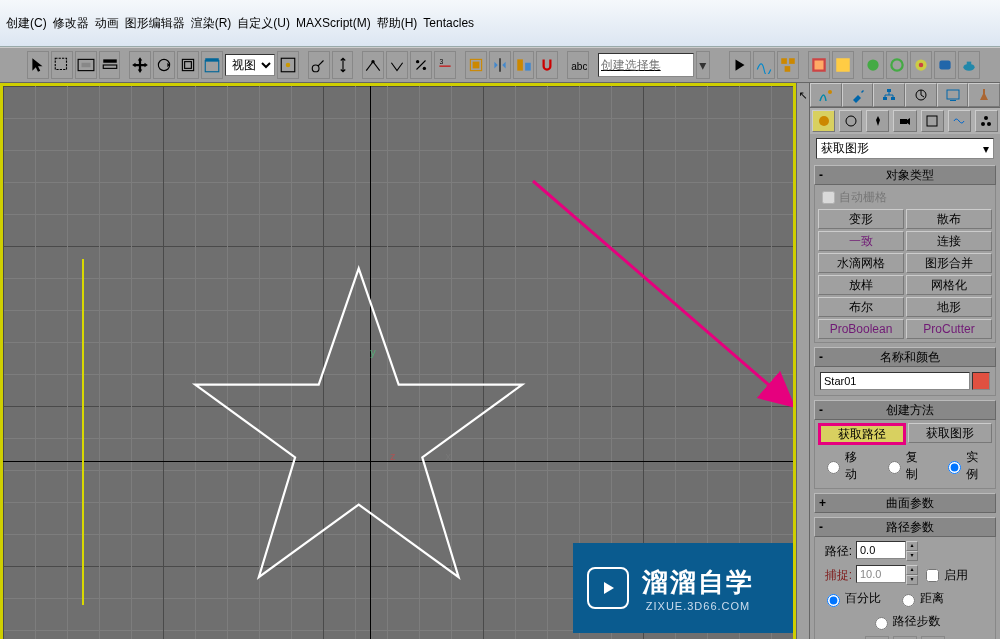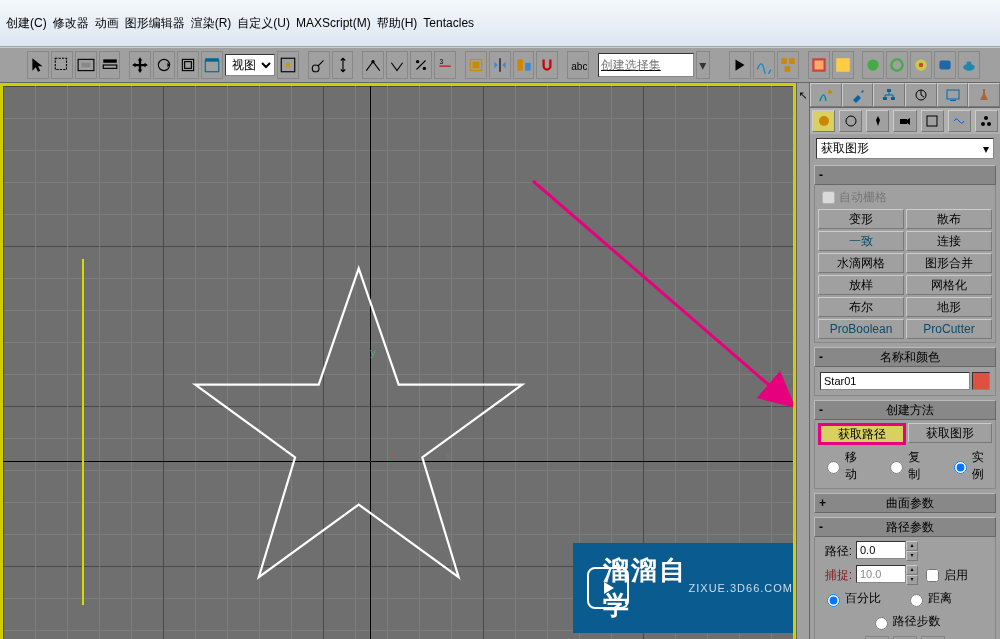--- a/index.html
+++ b/index.html
@@ -27,29 +27,29 @@
 .sub-tabs{display:flex;height:24px;background:#b0b0b0;align-items:center;gap:4px;padding:2px}
 .sub-tab{width:22px;height:20px;border:1px outset #ccc;background:#a0a0a0;display:flex;align-items:center;justify-content:center;font-size:12px}
 .sub-tab.active{background:#d8d060}
 .dropdown{margin:4px 6px;height:20px;background:#fff;border:1px inset #888;display:flex;align-items:center;padding:0 4px;justify-content:space-between}
 .rollout{margin:2px 4px}
 .rollout-header{background:#888;border:1px outset #bbb;height:18px;display:flex;align-items:center;padding:0 4px;font-size:12px}
 .rollout-header .toggle{width:10px;font-weight:bold}
 .rollout-body{background:#a0a0a0;border:1px solid #888;border-top:none;padding:3px;display:flex;flex-direction:column;gap:2px}
 .btn-row{display:flex;gap:2px}
 .panel-btn{flex:1;height:18px;background:#a0a0a0;border:1px outset #ccc;font-size:12px;display:flex;align-items:center;justify-content:center;padding:0 2px}
-.panel-btn.disabled{color:#0c4a6e}
+.panel-btn.disabled{color:#701a75}
 .checkbox-row{display:flex;align-items:center;gap:4px;padding:1px 4px}
 .checkbox-row input{margin:0}
 .highlight-btn{border:3px solid #e6007e!important;background:#d8d060!important;box-sizing:border-box;height:22px!important}
 .input-field{background:#fff;border:1px inset #888;height:16px;padding:0 3px;font-size:11px}
 .name-row{display:flex;gap:2px;align-items:center;padding:2px}
 .name-row .input-field{flex:1}
 .color-swatch{width:16px;height:16px;background:#e05040;border:1px inset #888}
-.radio-row{display:flex;gap:24px;padding:2px 4px;align-items:flex-end}
+.radio-row{display:flex;gap:16px;padding:2px 4px;align-items:flex-end}
 .radio-row label{display:flex;align-items:center;gap:2px}
 .param-row{display:flex;align-items:center;gap:4px;padding:1px 2px}
 .param-row .lbl{width:32px;text-align:right}
 .spinner{display:flex;align-items:flex-start}
 .spinner .input-field{width:42px}
 .spinner-btns{display:flex;flex-direction:column}
 .spinner-btns div{width:10px;height:8px;background:#a0a0a0;border:1px outset #ccc;font-size:6px;line-height:6px;text-align:center}
 .watermark{position:absolute;right:0;bottom:30px;width:220px;height:90px;background:#0a5b8f;color:#fff;display:flex;align-items:center;justify-content:center;flex-direction:column;gap:0}
 .watermark .big{font-size:26px;font-weight:bold;letter-spacing:2px}
 .watermark .small{font-size:11px;letter-spacing:1px;color:#cde}
@@ -329,21 +329,21 @@
           </marker>
         </defs>
       <line x1="530" y1="95" x2="788" y2="318" stroke="#e6007e" stroke-width="3" marker-end="url(#ah)"></line>
     </svg>
     <div class="watermark">
       <div class="play">
           <svg width="16" height="16" viewBox="0 0 16 16">
             <path d="M4 2l10 6-10 6z" fill="#fff"></path>
           </svg>
         </div>
-      <div style="display:flex;flex-direction:row;align-items:center;margin-left:30px">
+      <div style="display:flex;flex-direction:column;align-items:center;margin-left:30px">
         <div class="big">溜溜自学</div>
         <div class="small">ZIXUE.3D66.COM</div>
       </div>
     </div>
   </div>
 
   <div class="side-strip">
     <div class="arrow-icon">↖</div>
   </div>
 
@@ -428,20 +428,21 @@
         </div>
     </div>
     <div class="dropdown">
       <span>获取图形</span>
       <span>▾</span>
     </div>
 
     <div class="rollout">
       <div class="rollout-header">
           <span class="toggle">-</span>
+          <span style="flex:1;text-align:center">对象类型</span>
         </div>
       <div class="rollout-body">
         <div class="checkbox-row">
             <input type="checkbox" disabled="" style="">
             <span style="color:#777">自动栅格</span>
           </div>
         <div class="btn-row">
             <div class="panel-btn">变形</div>
             <div class="panel-btn">散布</div>
           </div>

